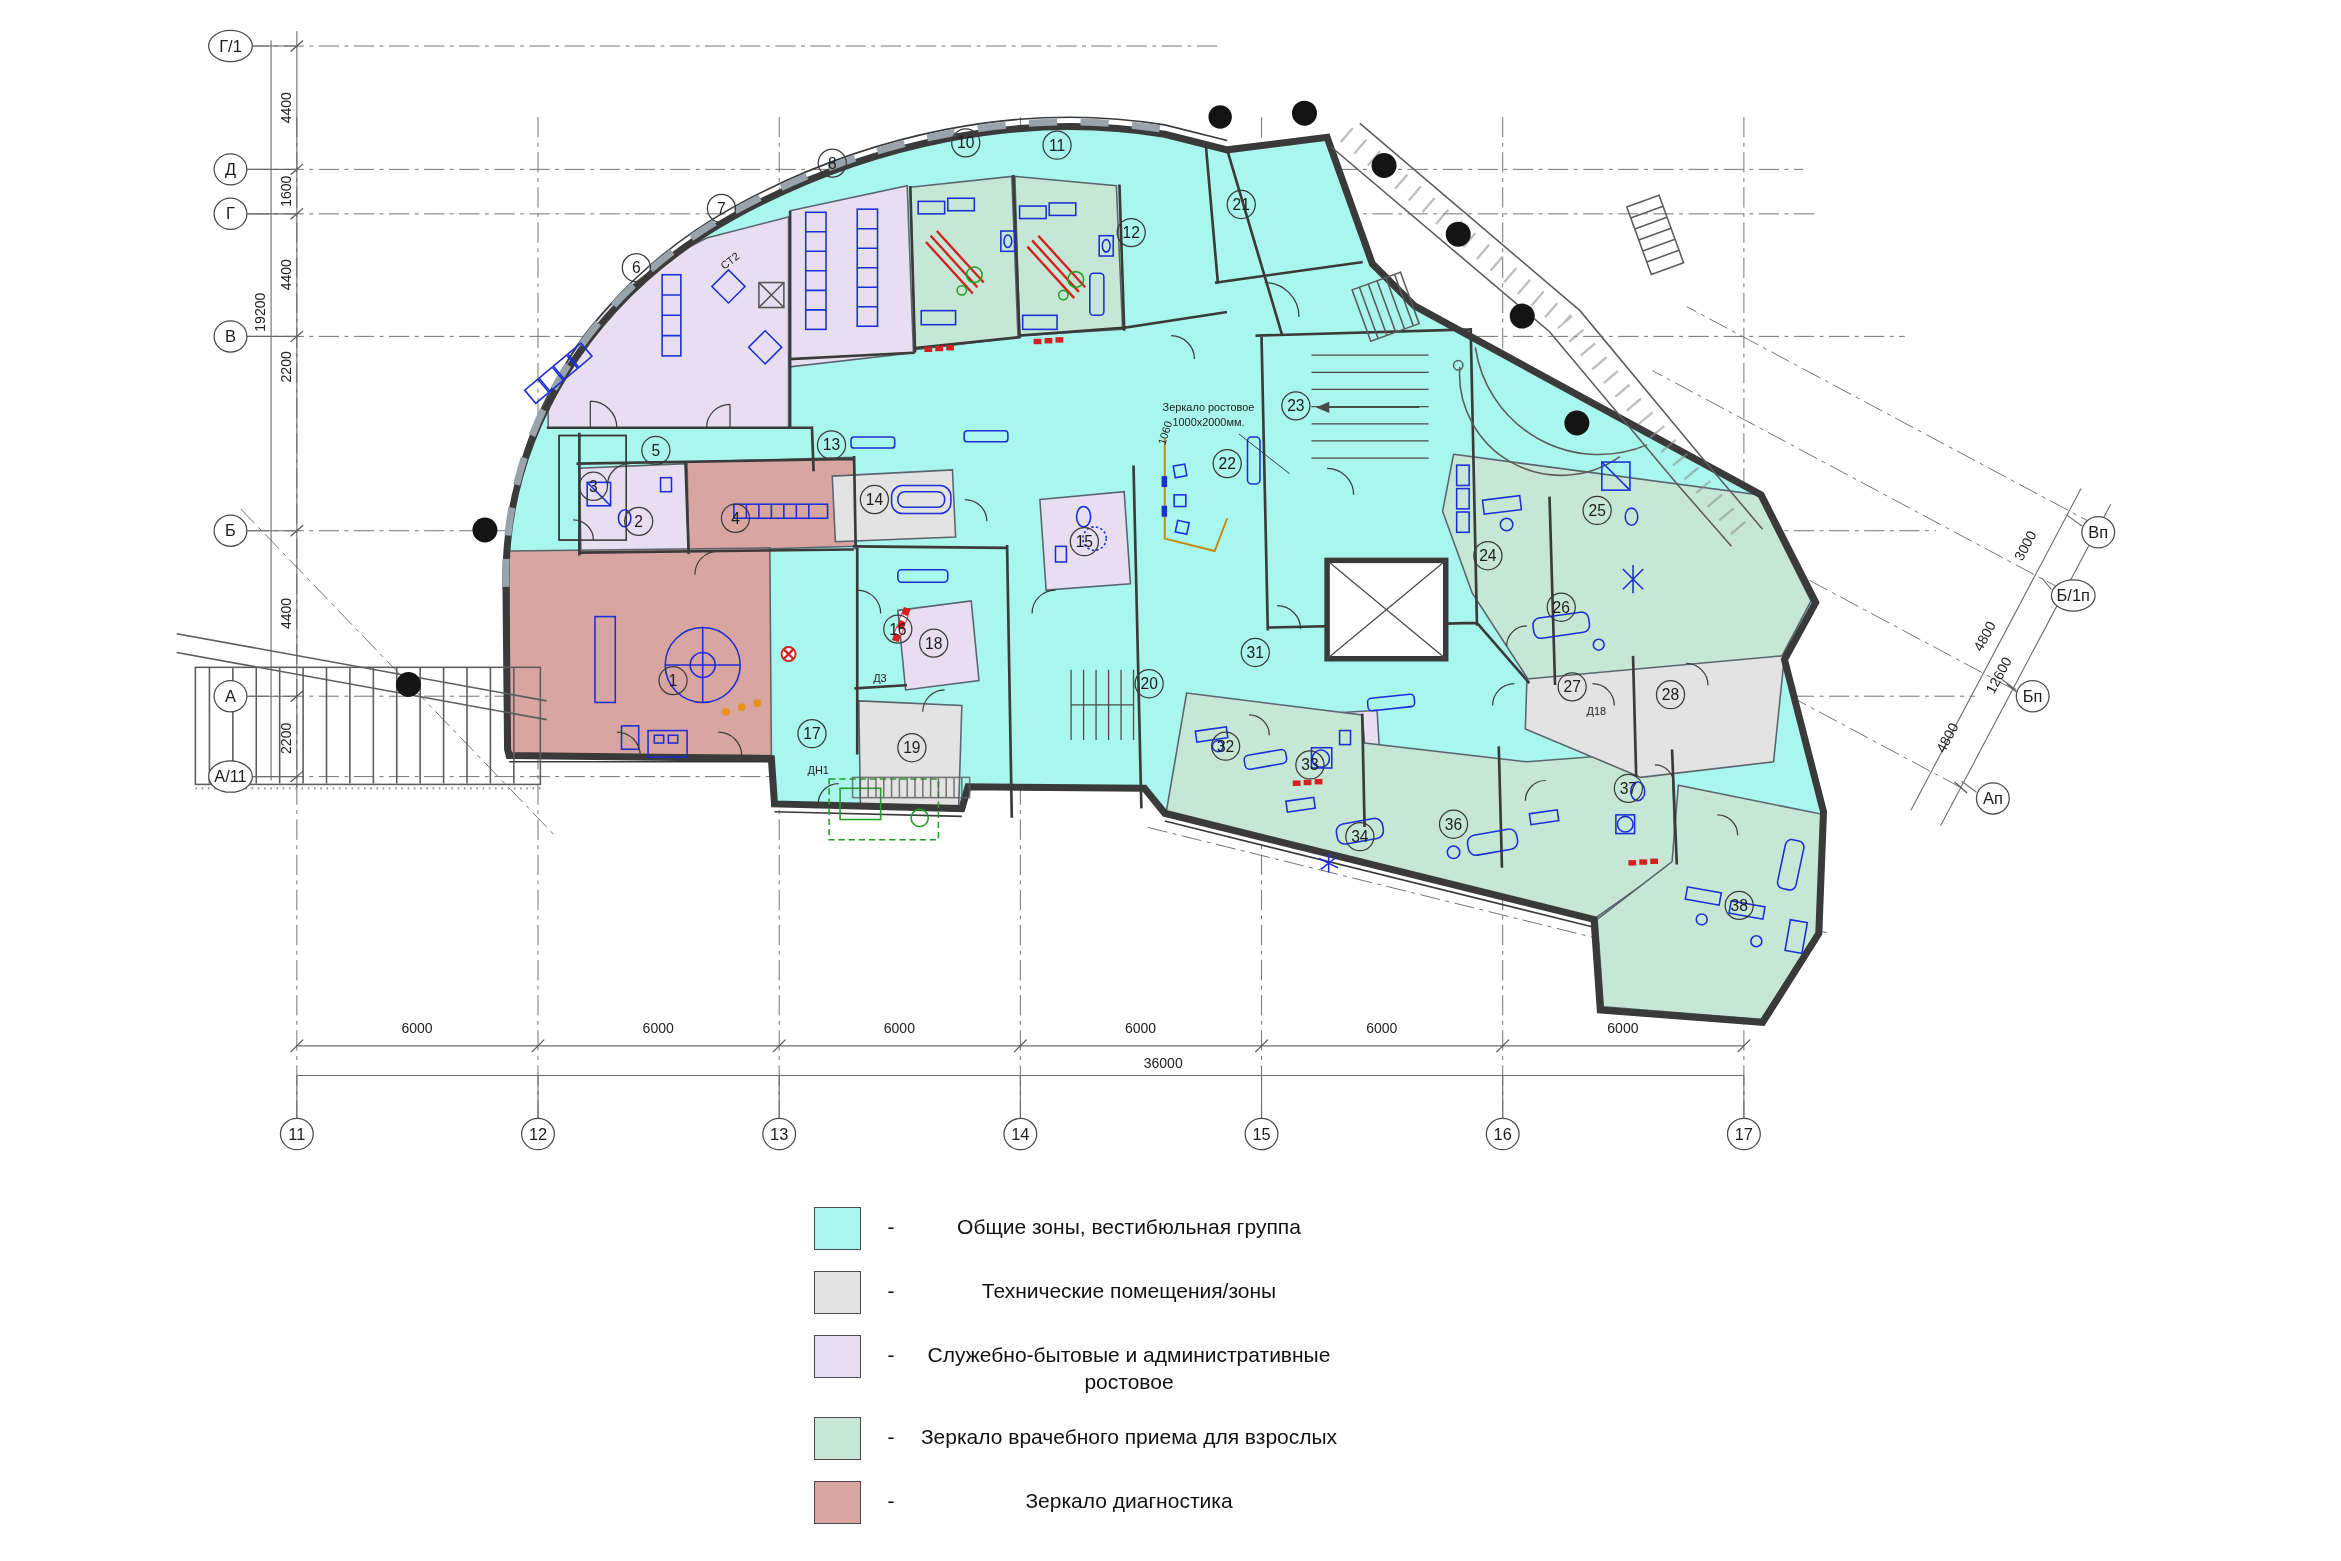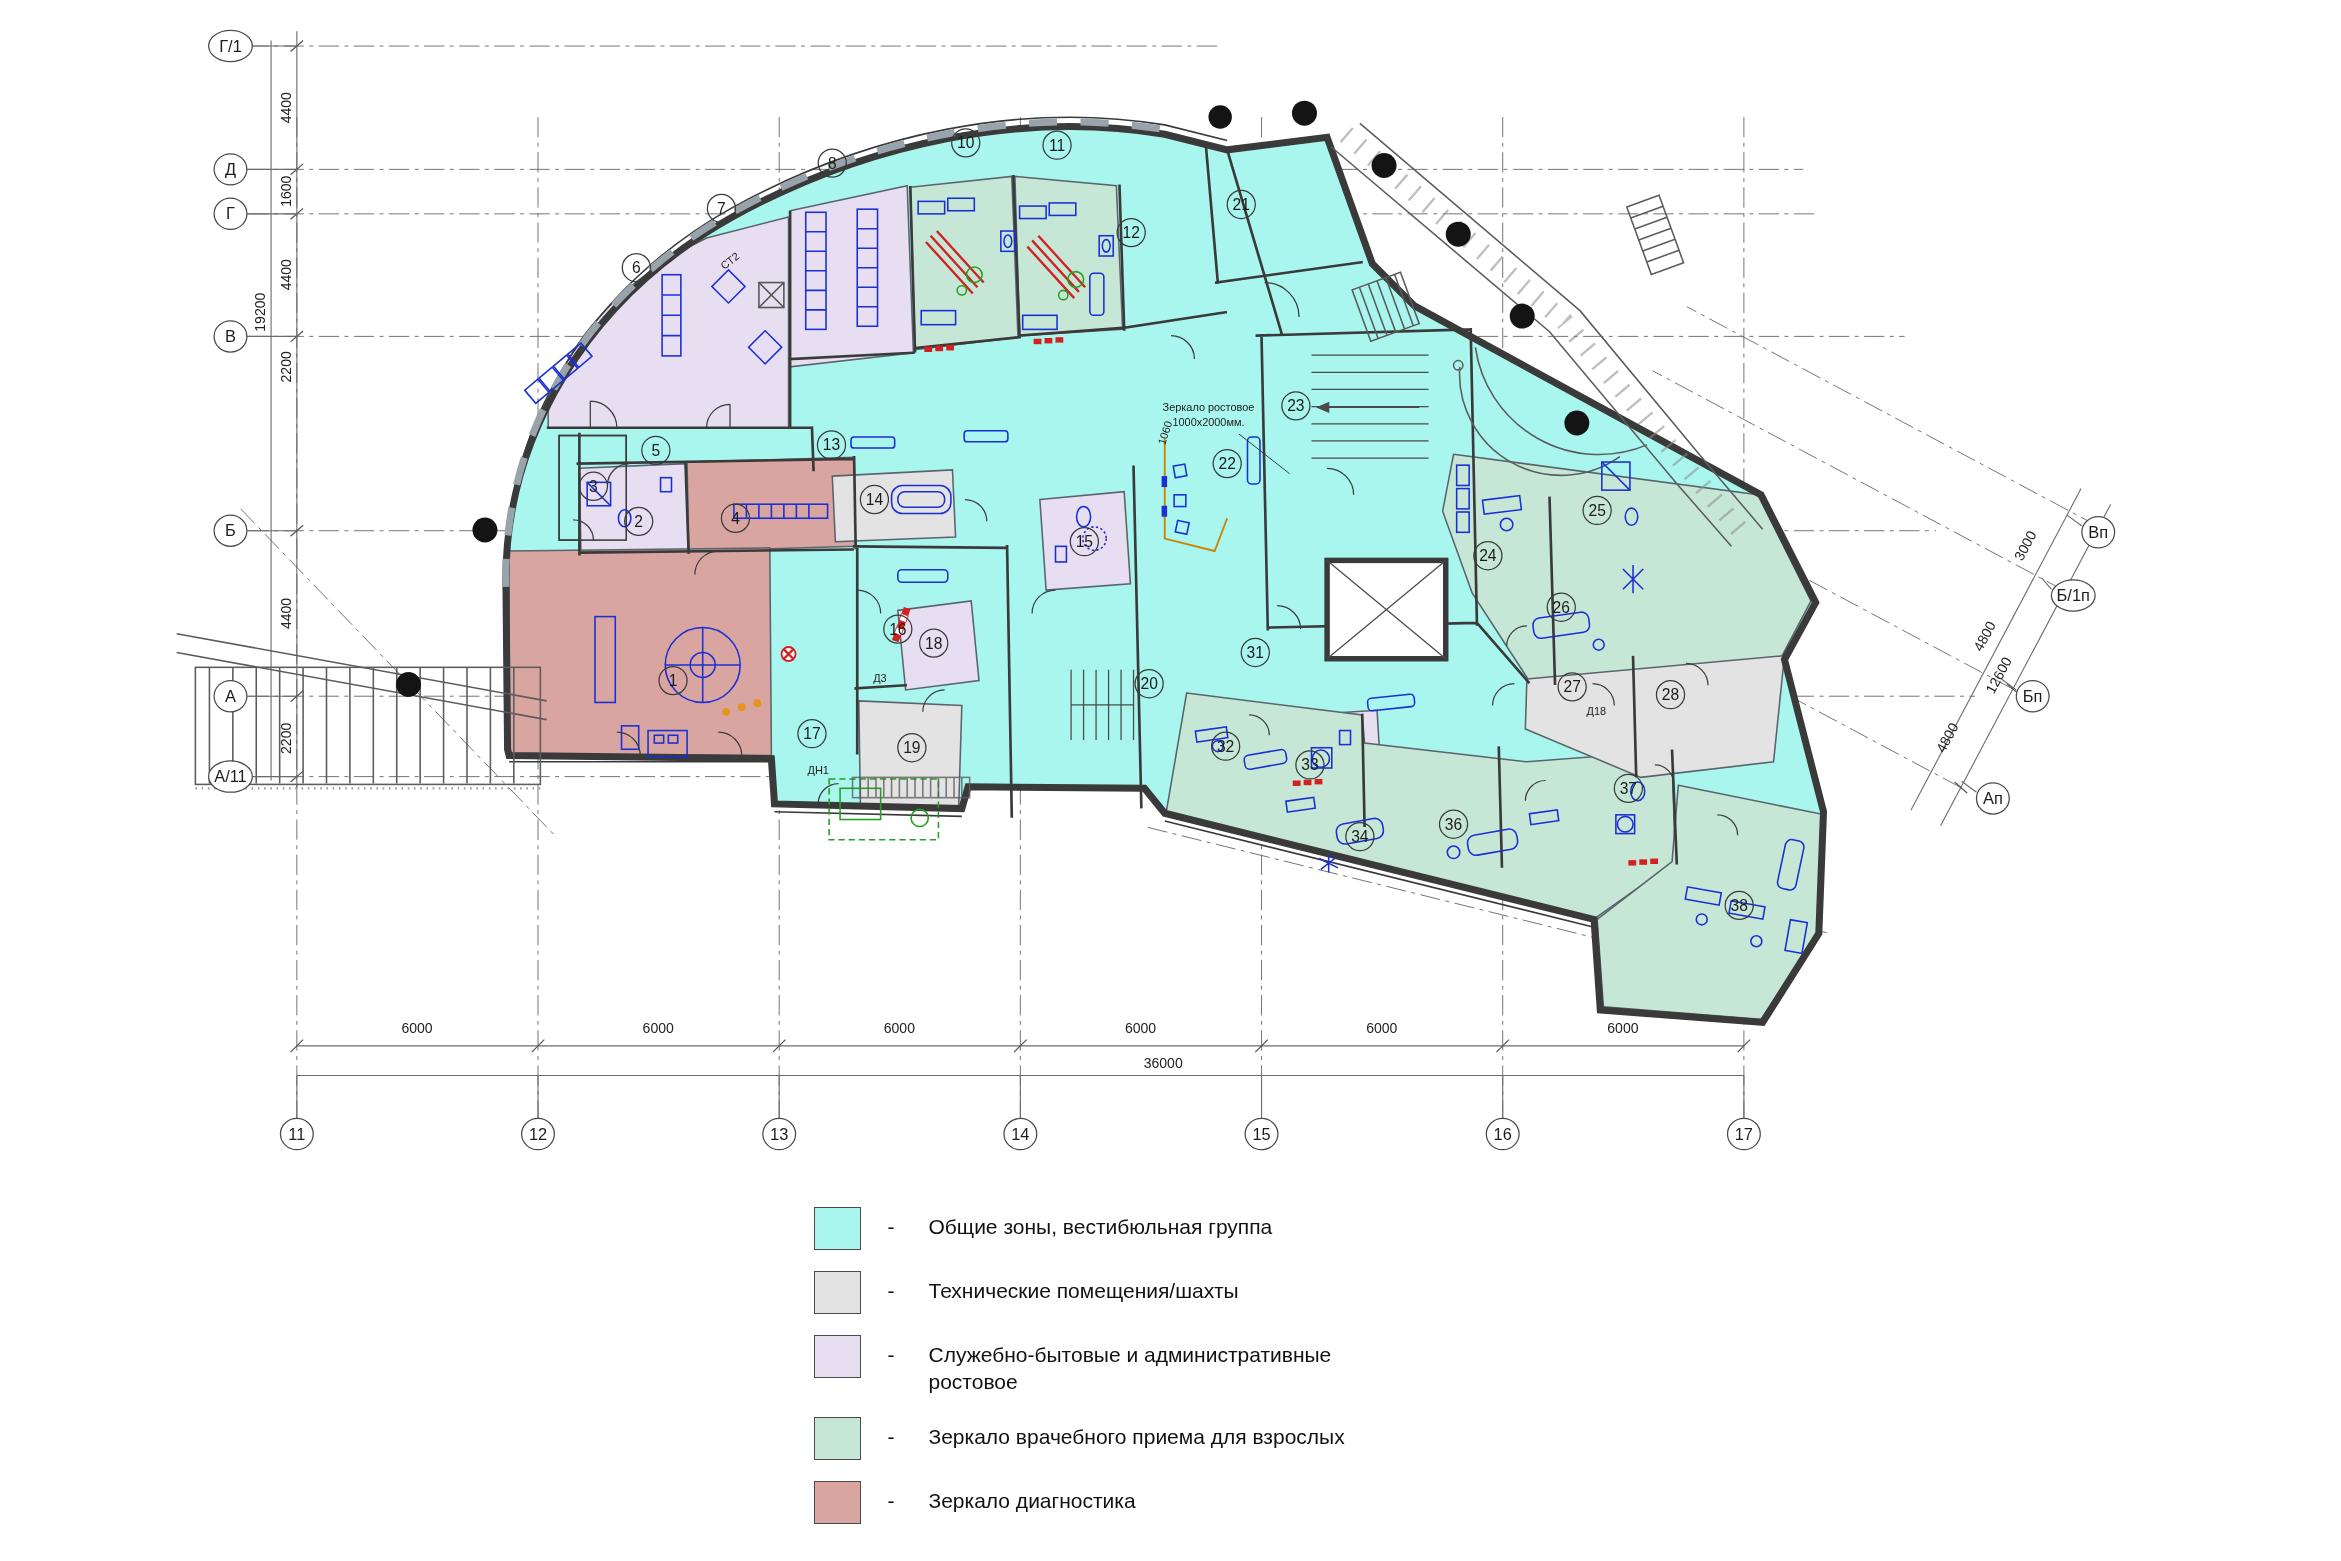--- a/index.html
+++ b/index.html
@@ -27,22 +27,22 @@
   .ext{stroke:#5c5c5c;stroke-width:2;fill:none;}
   .red{stroke:#d42020;stroke-width:3;fill:none;}
   .redf{fill:#d42020;stroke:none;}
   .green{stroke:#23a023;stroke-width:2;fill:none;}
   .col{fill:#141414;stroke:none;}
   .anno{font-size:14px;fill:#1c1c1c;}
   #legend{position:absolute;left:814px;top:1207px;width:765px;}
   .lg-row{display:flex;align-items:flex-start;margin-bottom:21px;}
   .lg-swatch{width:45px;height:41px;border:1.2px solid #4a4a4a;flex:0 0 auto;}
   .lg-dash{font-size:21px;color:#111;margin-left:26.5px;margin-top:7.8px;flex:0 0 auto;}
-  .lg-label{font-size:21px;color:#111;margin-left:34px;margin-top:7px;
-            width:437px;line-height:1.28;}
+  .lg-label{font-size:21px;color:#111;margin-left:16px;margin-top:7px;
+            width:437px;line-height:1.28;text-align:center;}
 </style>
 </head>
 <body>
 
 <div class="page">
 <svg width="2342" height="1561" viewBox="0 0 3000 2000">
 
   <g>
     <line class="grid" x1="318" y1="59" x2="1560" y2="59"></line>
     <line class="grid" x1="318" y1="217" x2="2310" y2="217"></line>
@@ -683,21 +683,21 @@
 
 <div id="legend">
       <div class="lg-row">
         <div class="lg-swatch" style="background: rgb(169, 246, 238);"></div>
         <div class="lg-dash">-</div>
         <div class="lg-label">Общие зоны, вестибюльная группа</div>
       </div>
       <div class="lg-row">
         <div class="lg-swatch" style="background: rgb(227, 227, 227);"></div>
         <div class="lg-dash">-</div>
-        <div class="lg-label">Технические помещения/шахты</div>
+        <div class="lg-label">Технические помещения/зоны</div>
       </div>
       <div class="lg-row">
         <div class="lg-swatch" style="background: rgb(231, 222, 241);"></div>
         <div class="lg-dash">-</div>
         <div class="lg-label">Служебно-бытовые и административные ростовое</div>
       </div>
       <div class="lg-row">
         <div class="lg-swatch" style="background: rgb(198, 231, 214);"></div>
         <div class="lg-dash">-</div>
         <div class="lg-label">Зеркало врачебного приема для взрослых</div>

